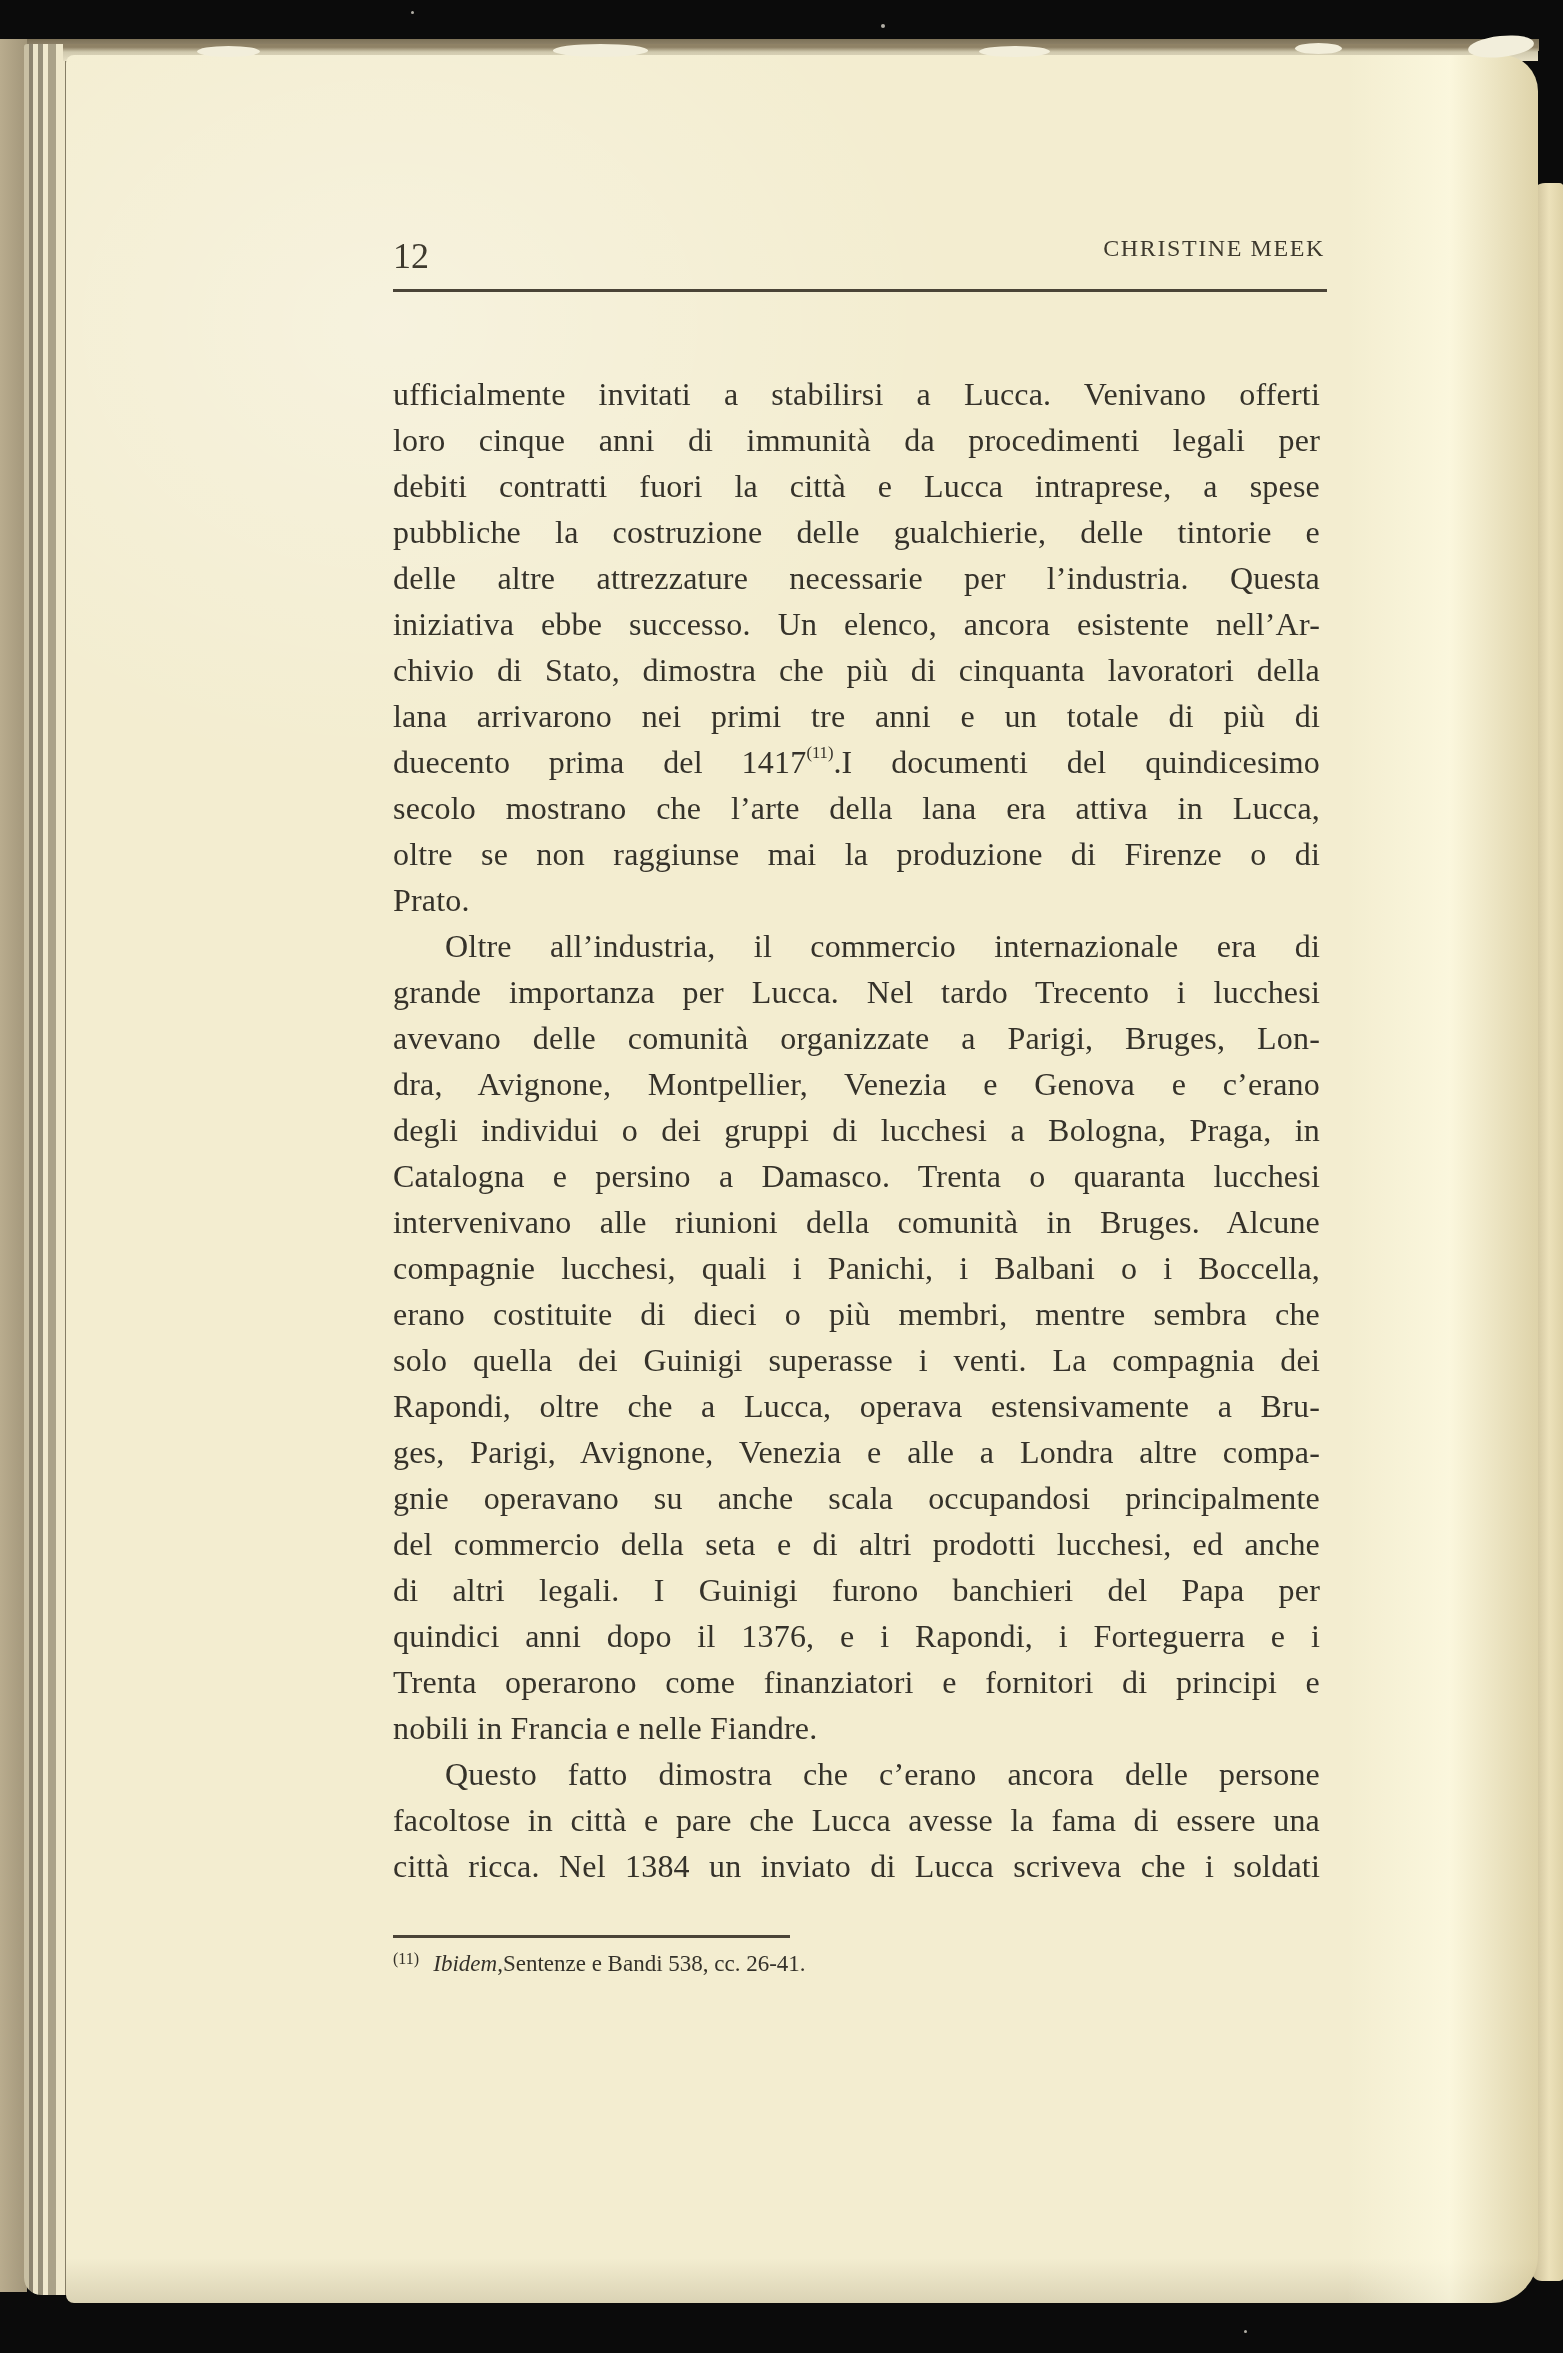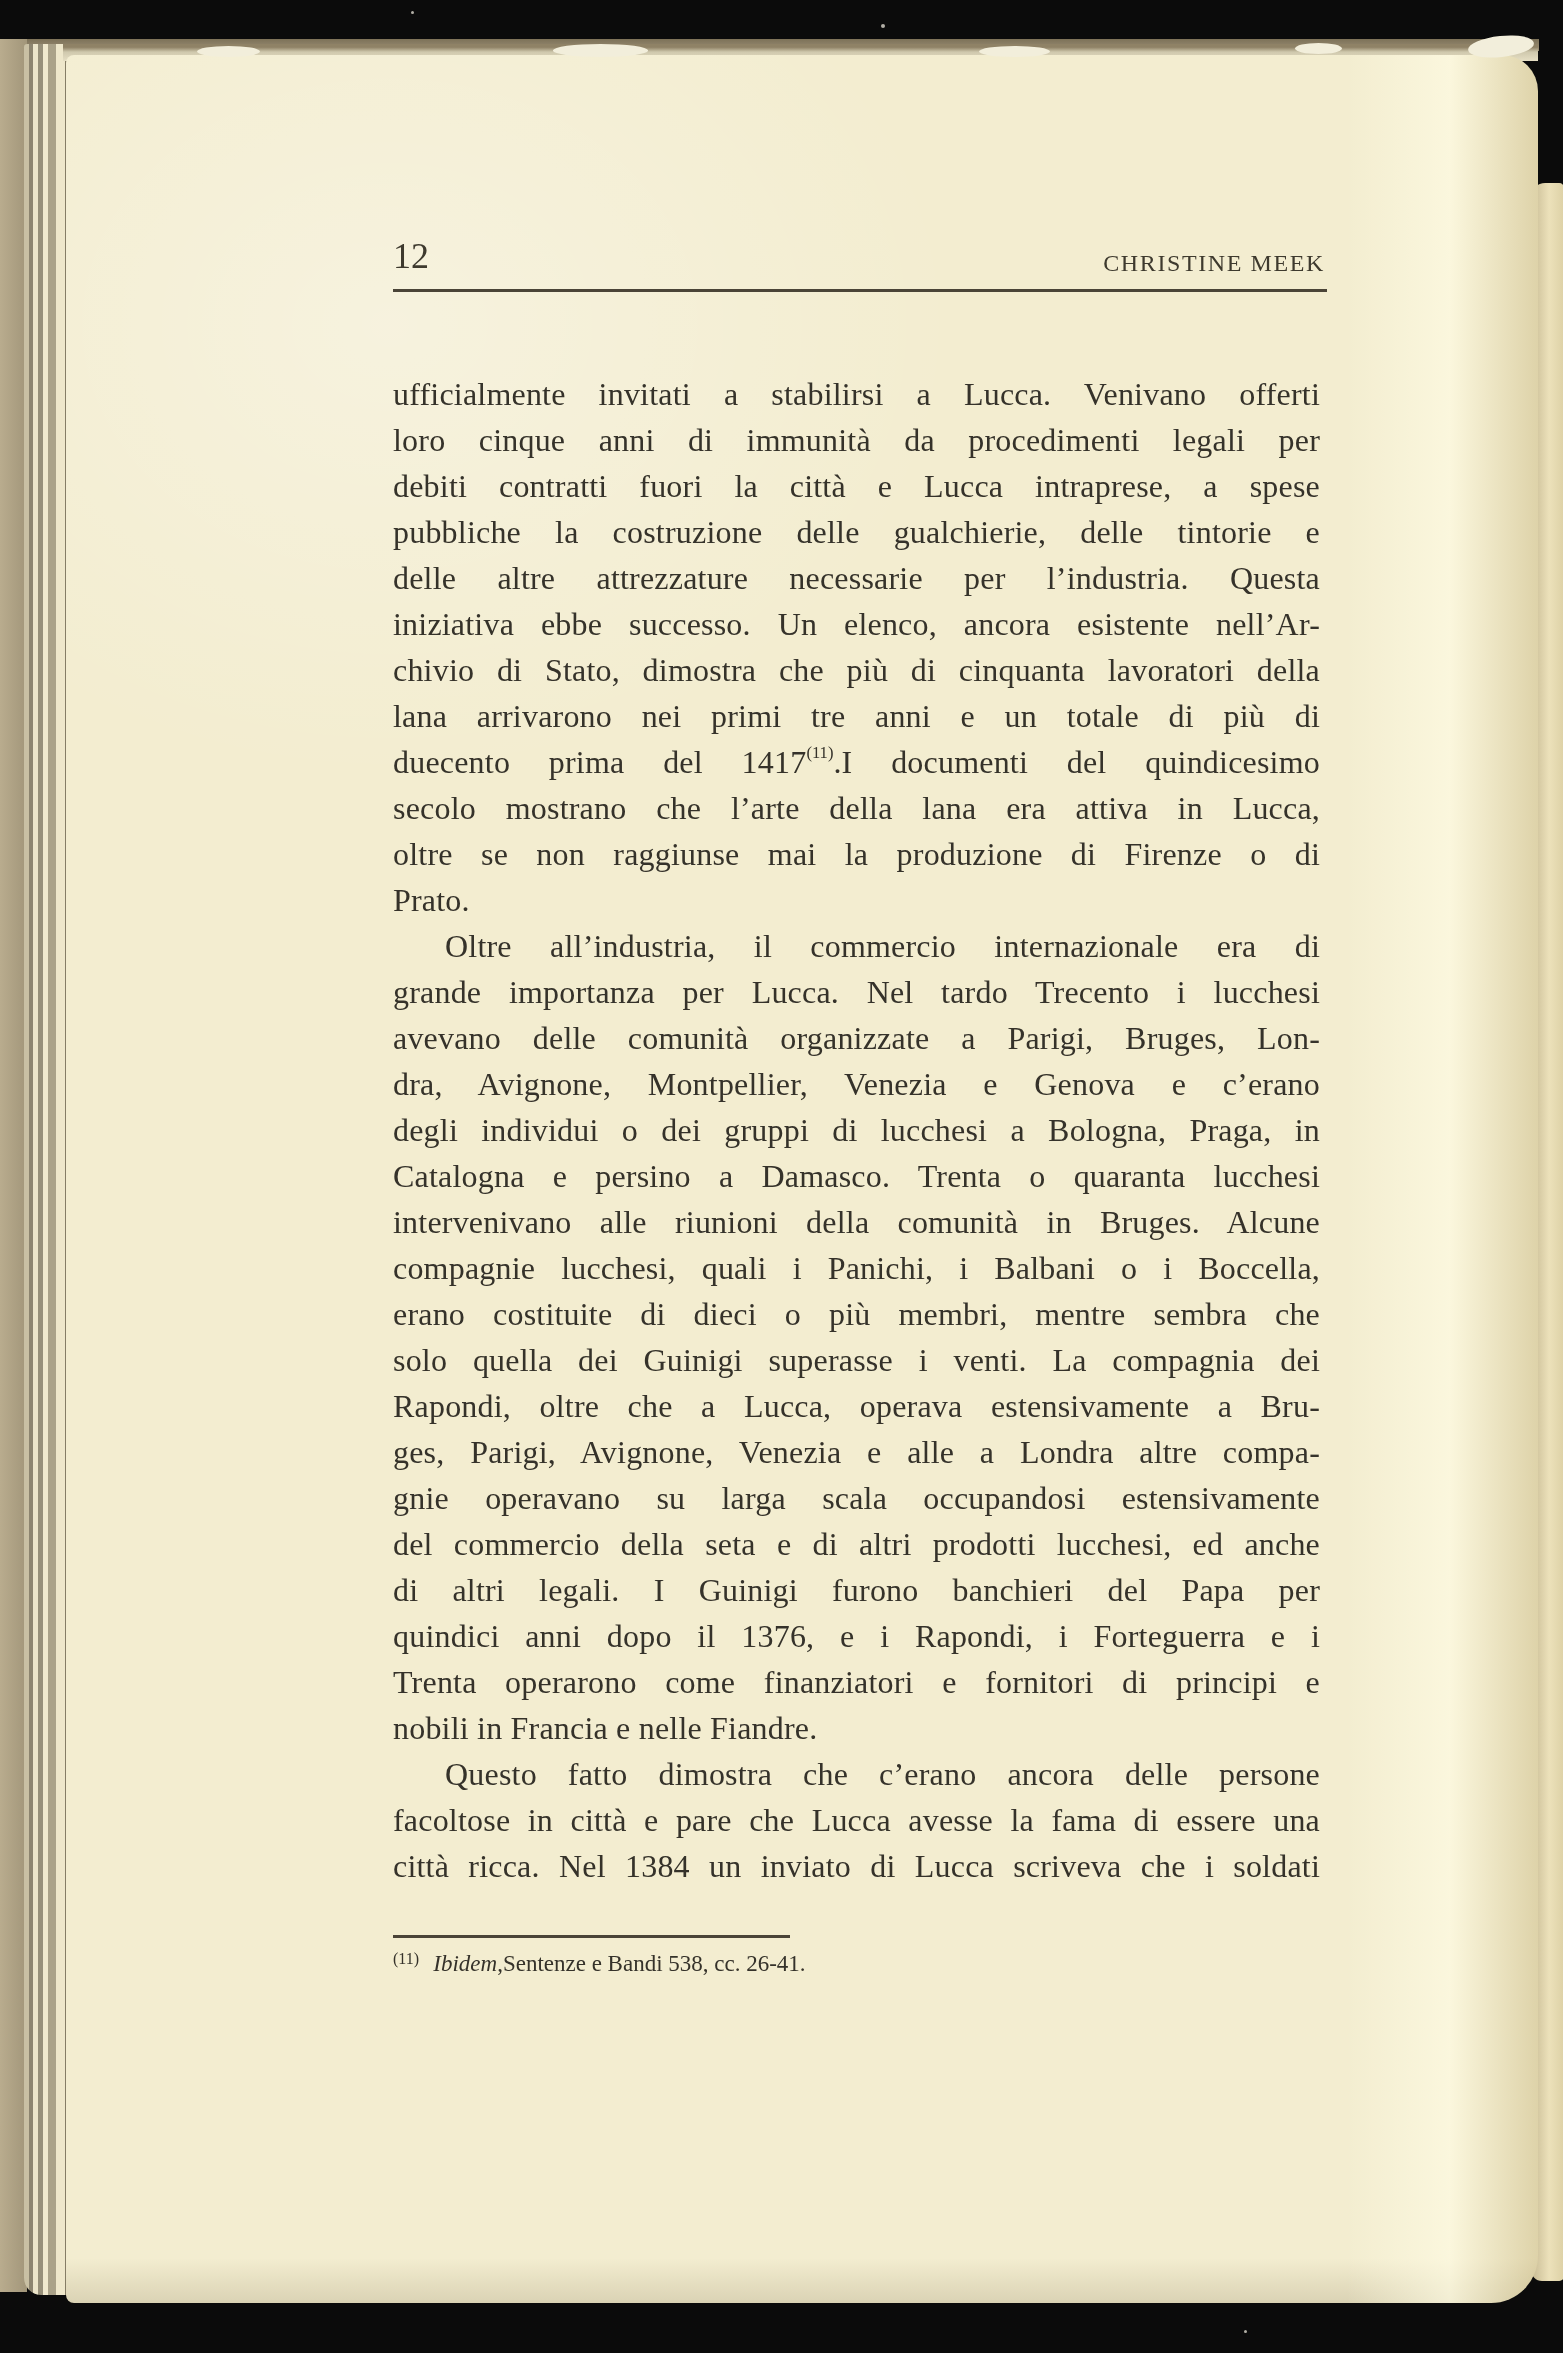--- a/index.html
+++ b/index.html
@@ -27,21 +27,21 @@
   
   .page{position:absolute;left:66px;top:55px;width:1472px;height:2248px;z-index:3;
         background-color:#f3edd0;
         background-image:
           linear-gradient(90deg,rgba(0,0,0,0) 0 87%,rgba(255,252,228,.65) 94%,rgba(193,174,115,.42) 100%),
           radial-gradient(ellipse 790px 632px at 22% 12%,rgba(255,255,255,.30),rgba(255,255,255,0) 72%),
           linear-gradient(0deg,rgba(120,105,70,.20),rgba(120,105,70,0) 2%);
         border-radius:8px 36px 47px 8px;}
 
   .header-row{position:absolute;left:327px;top:180px;width:932px;
-              display:flex;justify-content:space-between;align-items:flex-end;color:#3e3a2e;}
+              display:flex;justify-content:space-between;align-items:flex-start;color:#3e3a2e;}
   .page-number{font-size:36px;}
   .running-head{font-size:24px;letter-spacing:1.6px;}
   .header-rule{position:absolute;left:327px;top:234px;width:934px;height:3.2px;background:#4a4437;}
 
   .body-text{position:absolute;left:327px;top:316px;width:927px;color:#35322a;}
   .line{height:46px;line-height:46px;font-size:32px;letter-spacing:0.2px;
         text-align:justify;text-align-last:justify;-moz-text-align-last:justify;
         overflow:hidden;white-space:normal;}
   .line.par-end{text-align-last:left;-moz-text-align-last:left;}
   .line.indent{text-indent:52px;}
@@ -99,21 +99,21 @@
       <div class="line">avevano delle comunità organizzate a Parigi, Bruges, Lon-</div>
       <div class="line">dra, Avignone, Montpellier, Venezia e Genova e c’erano</div>
       <div class="line">degli individui o dei gruppi di lucchesi a Bologna, Praga, in</div>
       <div class="line">Catalogna e persino a Damasco. Trenta o quaranta lucchesi</div>
       <div class="line">intervenivano alle riunioni della comunità in Bruges. Alcune</div>
       <div class="line">compagnie lucchesi, quali i Panichi, i Balbani o i Boccella,</div>
       <div class="line">erano costituite di dieci o più membri, mentre sembra che</div>
       <div class="line">solo quella dei Guinigi superasse i venti. La compagnia dei</div>
       <div class="line">Rapondi, oltre che a Lucca, operava estensivamente a Bru-</div>
       <div class="line">ges, Parigi, Avignone, Venezia e alle a Londra altre compa-</div>
-      <div class="line">gnie operavano su larga scala occupandosi estensivamente</div>
+      <div class="line">gnie operavano su anche scala occupandosi principalmente</div>
       <div class="line">del commercio della seta e di altri prodotti lucchesi, ed anche</div>
       <div class="line">di altri legali. I Guinigi furono banchieri del Papa per</div>
       <div class="line">quindici anni dopo il 1376, e i Rapondi, i Forteguerra e i</div>
       <div class="line">Trenta operarono come finanziatori e fornitori di principi e</div>
       <div class="line par-end">nobili in Francia e nelle Fiandre.</div>
       <div class="line indent">Questo fatto dimostra che c’erano ancora delle persone</div>
       <div class="line">facoltose in città e pare che Lucca avesse la fama di essere una</div>
       <div class="line">città ricca. Nel 1384 un inviato di Lucca scriveva che i soldati</div>
     </div>
 

